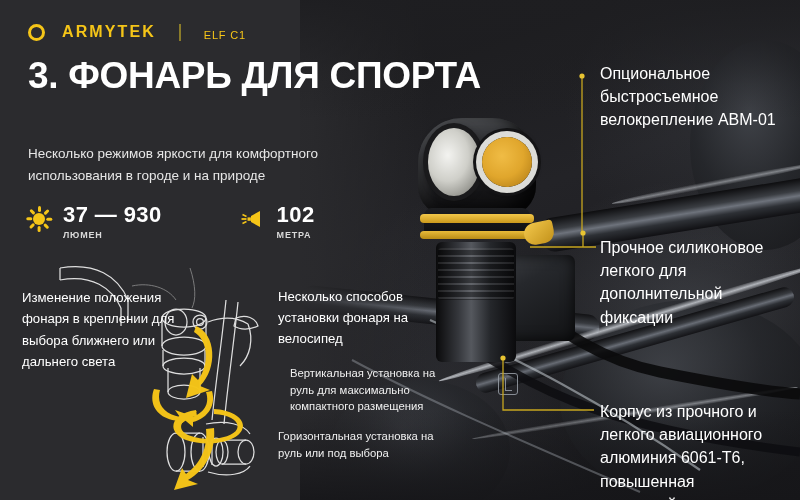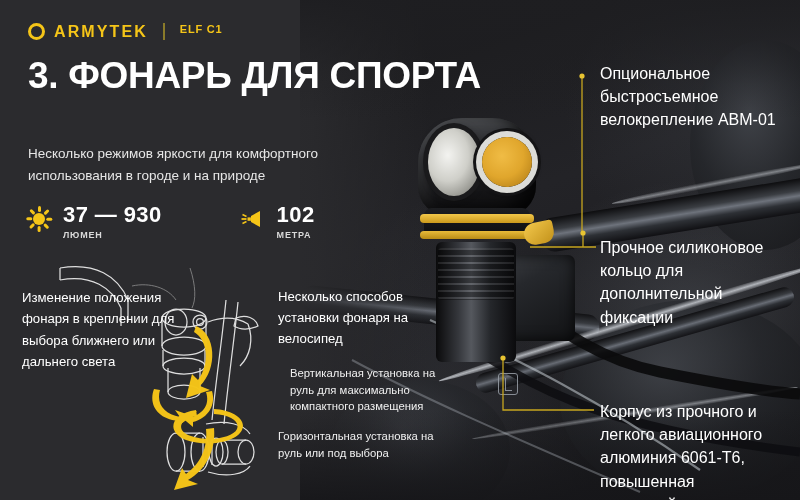--- a/index.html
+++ b/index.html
@@ -116,30 +116,30 @@
   .usb-mark {
     position: absolute; left: 498px; top: 373px; width: 20px; height: 22px;
     border: 1.6px solid #9aa0a8; border-radius: 3px; opacity: 0.85;
   }
   .usb-mark:after {
     content: ""; position: absolute; left: 6px; top: 4px;
     width: 6px; height: 12px; border-left: 1.6px solid #9aa0a8; border-bottom: 1.6px solid #9aa0a8;
   }
 
   
-  .header { position: absolute; left: 28px; top: 23px; display: flex; align-items: flex-start; gap: 0; }
+  .header { position: absolute; left: 28px; top: 23px; display: flex; align-items: flex-end; gap: 8px; }
   .logo-mark {
     width: 17px; height: 17px; border: 3px solid #f5c518; border-radius: 50%;
     margin-right: 9px; flex: 0 0 auto;
   }
   .logo-text {
     color: #f5c518; font-size: 16px; font-weight: bold; letter-spacing: 2.1px;
   }
   .logo-divider { width: 2px; height: 17px; background: #8a7b2a; margin: 0 15px; }
-  .model-text { color: #f5c518; font-size: 11px; font-weight: bold; letter-spacing: 0.8px; }
+  .model-text { color: #f5c518; font-size: 11px; font-weight: normal; letter-spacing: 0.8px; }
 
   
   .title {
     position: absolute; left: 28px; top: 57px;
     color: #ffffff; font-size: 37px; font-weight: bold; letter-spacing: -0.3px;
     line-height: 1.05; white-space: nowrap;
   }
 
   
   .intro {
@@ -349,17 +349,17 @@
   <div class="blk blk-lead" id="txt-left-change">Изменение положения фонаря в креплении для выбора ближнего или дальнего света</div>
 
   <div class="blk blk-lead" id="txt-mid-lead">Несколько способов установки фонаря на велосипед</div>
 
   <div class="blk blk-sub" id="txt-mid-sub1">Вертикальная установка на руль для максимально компактного размещения</div>
 
   <div class="blk blk-sub" id="txt-mid-sub2">Горизонтальная установка на руль или под выбора</div>
 
   <div class="blk blk-right" id="txt-r-mount">Опциональное быстросъемное велокрепление ABM-01</div>
 
-  <div class="blk blk-right" id="txt-r-ring">Прочное силиконовое кольцо для дополнительной фиксации</div>
+  <div class="blk blk-right" id="txt-r-ring">Прочное силиконовое легкого для дополнительной фиксации</div>
 
   <div class="blk blk-right" id="txt-r-body">Корпус из прочного и легкого авиационного алюминия 6061-T6, повышенная ударостойкость</div>
 
 </div>
 
 </body></html>

